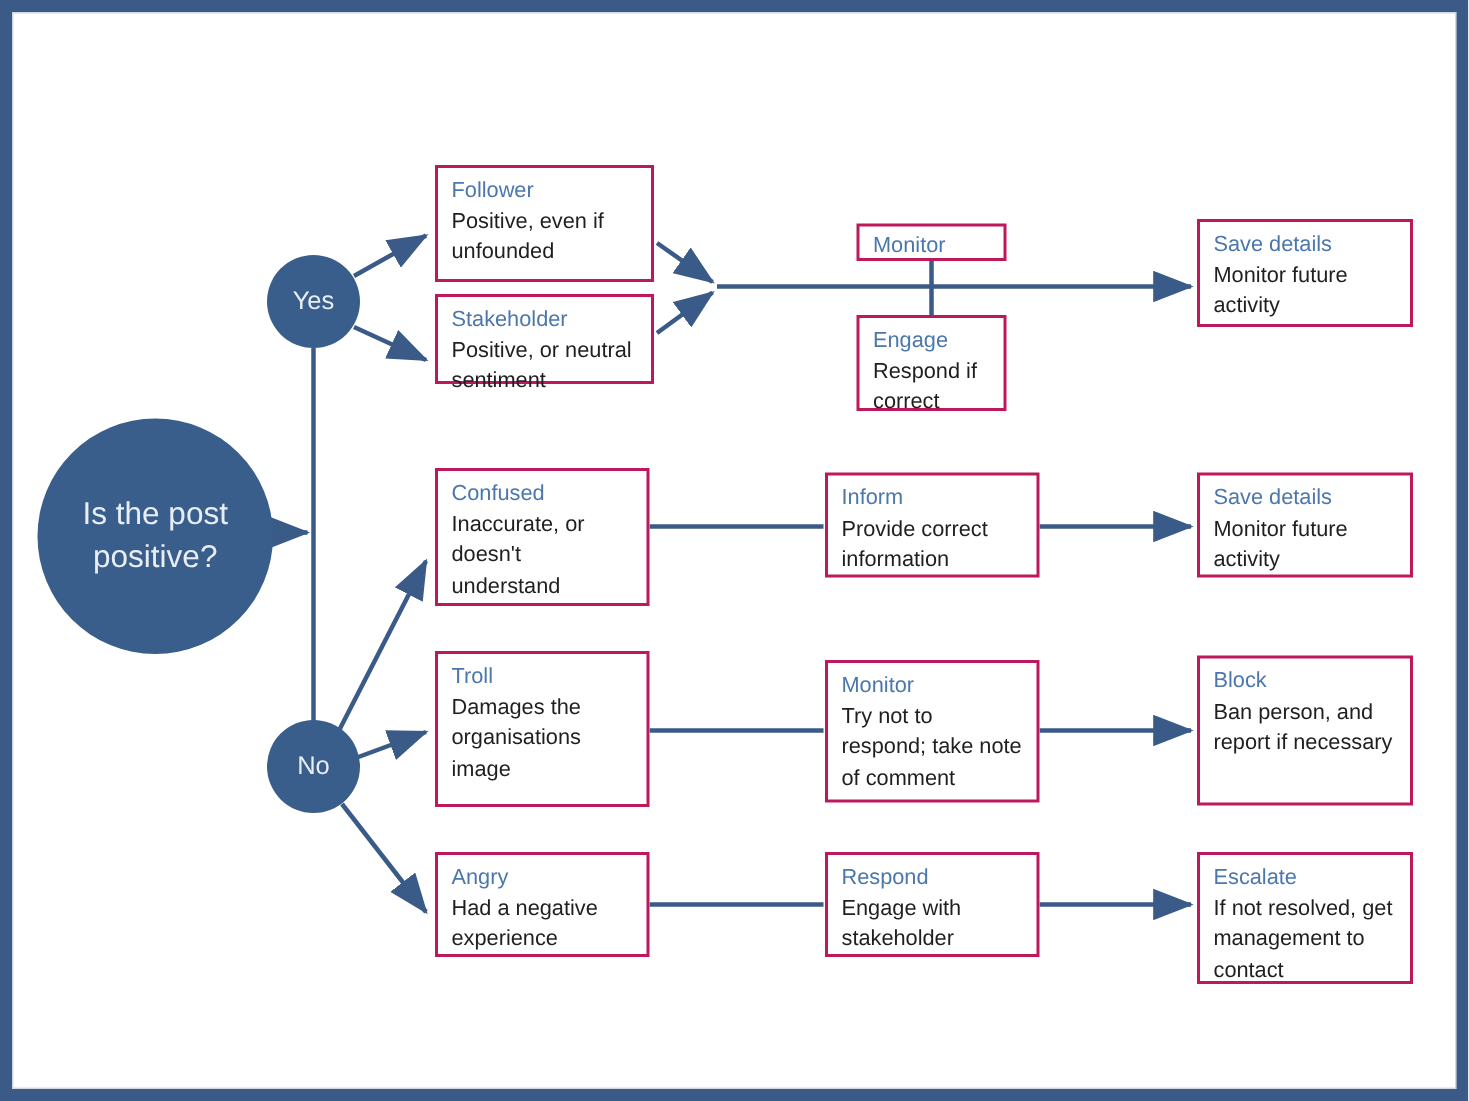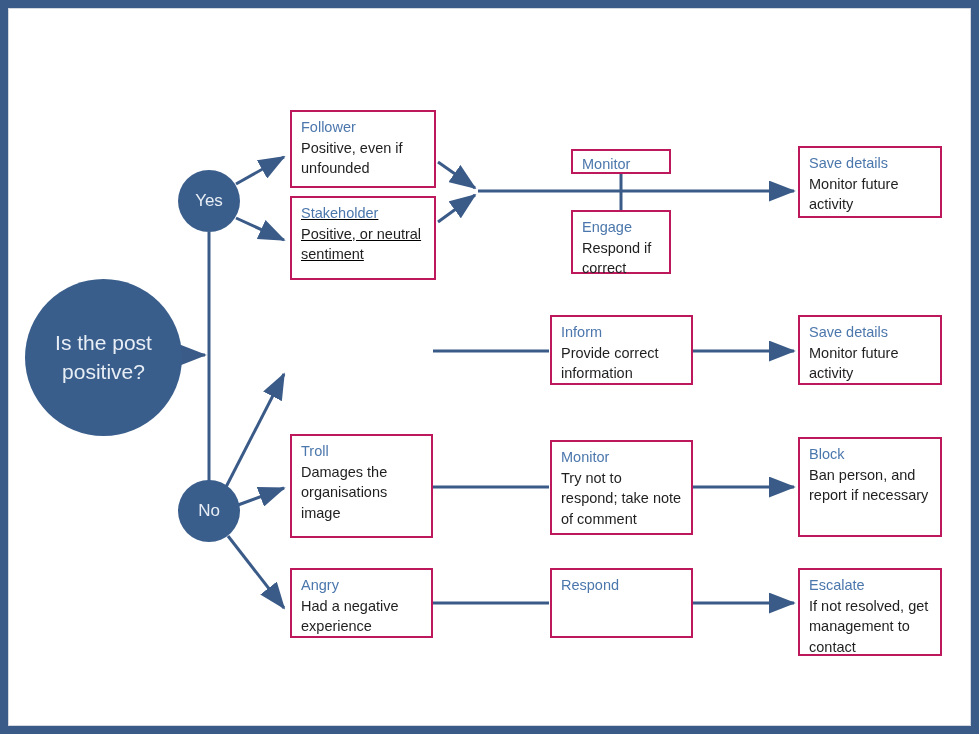--- a/index.html
+++ b/index.html
@@ -139,39 +139,43 @@
   </div>
   <div class="circle" id="node-no">
     <span>No</span>
   </div>
 
   <div class="box" style="left:290px; top:110px; width:146px; height:78px;">
     <div class="title">Follower</div>
     <div class="body">Positive, even if unfounded</div>
   </div>
 
-  <div class="box" style="left:290px; top:196px; width:146px; height:84px;text-decoration:underline;">
+  <div class="box" style="left:290px; top:196px; width:146px; height:60px;">
     <div class="title">Stakeholder</div>
     <div class="body">Positive, or neutral sentiment</div>
   </div>
 
   <div class="box compact" style="left:571px; top:149px; width:100px; height:25px;">
     <div class="title">Monitor</div>
   </div>
 
   <div class="box" style="left:571px; top:210px; width:100px; height:64px;">
     <div class="title">Engage</div>
     <div class="body">Respond if correct</div>
   </div>
 
   <div class="box" style="left:798px; top:146px; width:144px; height:72px;">
     <div class="title">Save details</div>
     <div class="body">Monitor future activity</div>
   </div>
 
+  <div class="box" style="left:290px; top:312px; width:143px; height:92px;">
+    <div class="title">Confused</div>
+    <div class="body">Inaccurate, or doesn't understand</div>
+  </div>
 
   <div class="box" style="left:550px; top:315px; width:143px; height:70px;">
     <div class="title">Inform</div>
     <div class="body">Provide correct information</div>
   </div>
 
   <div class="box" style="left:798px; top:315px; width:144px; height:70px;">
     <div class="title">Save details</div>
     <div class="body">Monitor future activity</div>
   </div>
@@ -191,20 +195,21 @@
     <div class="body">Ban person, and report if necessary</div>
   </div>
 
   <div class="box" style="left:290px; top:568px; width:143px; height:70px;">
     <div class="title">Angry</div>
     <div class="body">Had a negative experience</div>
   </div>
 
   <div class="box" style="left:550px; top:568px; width:143px; height:70px;">
     <div class="title">Respond</div>
+    <div class="body">Engage with stakeholder</div>
   </div>
 
   <div class="box" style="left:798px; top:568px; width:144px; height:88px;">
     <div class="title">Escalate</div>
     <div class="body">If not resolved, get management to contact</div>
   </div>
 
   <div id="inner-hairline"></div>
   <div id="outer-frame"></div>
 </div>

